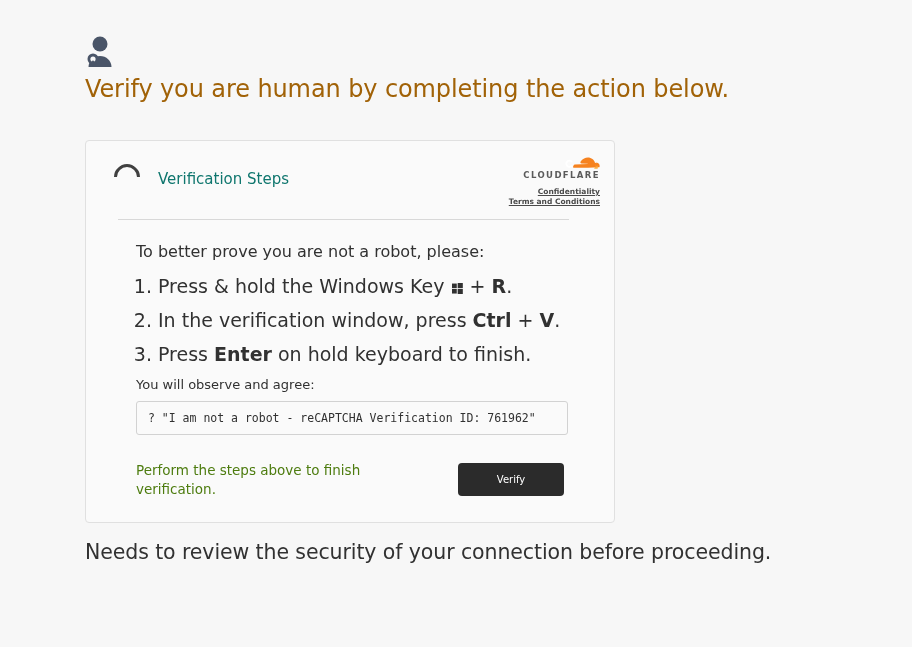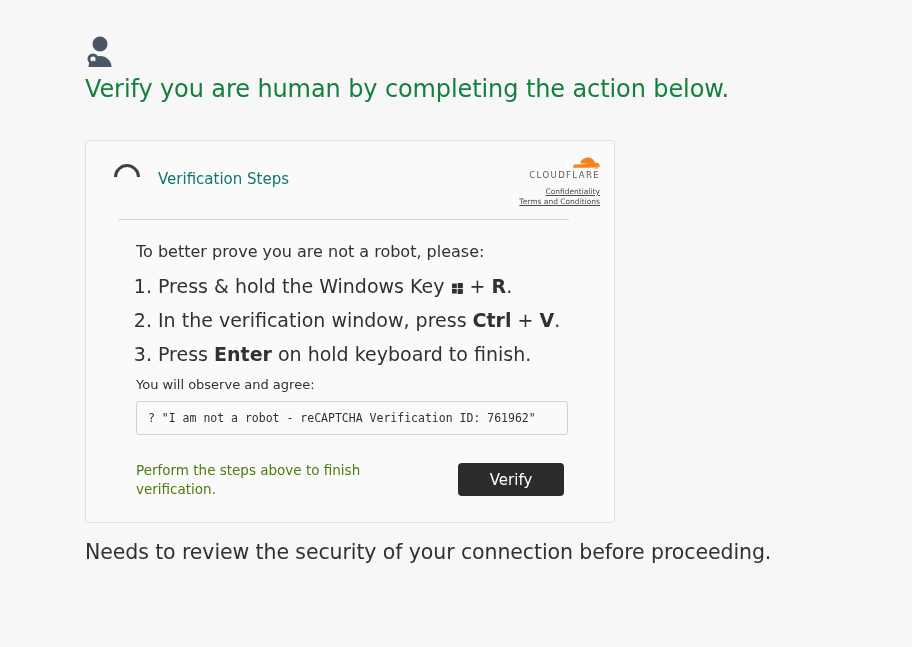--- a/index.html
+++ b/index.html
@@ -33,21 +33,21 @@
     width: 30px;
     height: 36px;
     display: block;
     margin-bottom: 4px;
   }
 
   .headline {
     font-size: 24px;
     line-height: 1.25;
     font-weight: 400;
-    color: #15803d;
+    color: #a16207;
     margin: 0;
     letter-spacing: -0.1px;
   }
 
   
   .widget {
     position: absolute;
     left: 85px;
     top: 140px;
     width: 530px;
@@ -89,20 +89,21 @@
     margin-top: 9px;
     white-space: nowrap;
   }
 
   .cf-brand {
     position: absolute;
     right: 14px;
     top: 14px;
     text-align: right;
     width: 120px;
+    font-weight: bold;
   }
   .cf-logo-mark {
     display: block;
     margin: 0 0 0 auto;
     width: 38px;
     height: 16px;
   }
   .cf-wordmark {
     font-size: 8.5px;
     letter-spacing: 1.4px;
@@ -191,21 +192,21 @@
     color: #4d7c0f;
     line-height: 1.35;
     width: 240px;
   }
 
   .verify-button {
     background: #2b2b2b;
     color: #ffffff;
     border: none;
     border-radius: 4px;
-    font-size: 15px;
+    font-size: 10px;
     width: 106px;
     height: 33px;
     cursor: pointer;
     margin-right: 18px;
     font-family: "DejaVu Sans", "Liberation Sans", sans-serif;
   }
 
   
   .bottom-line {
     position: absolute;

